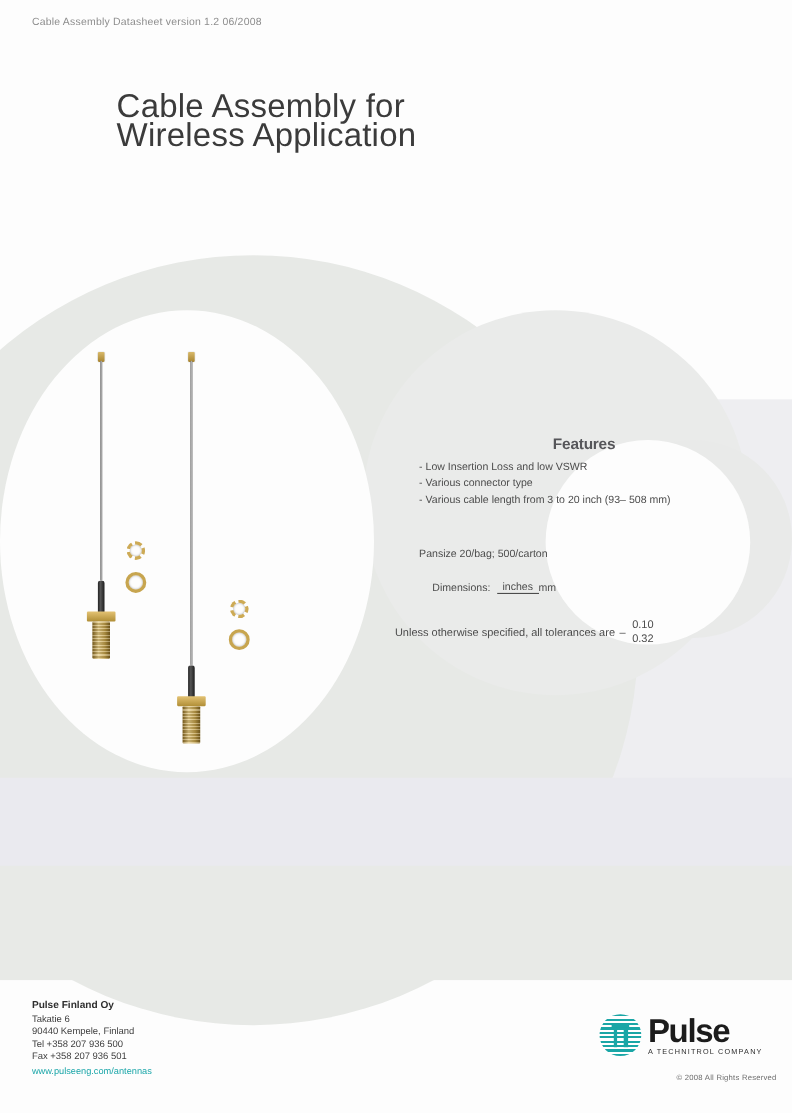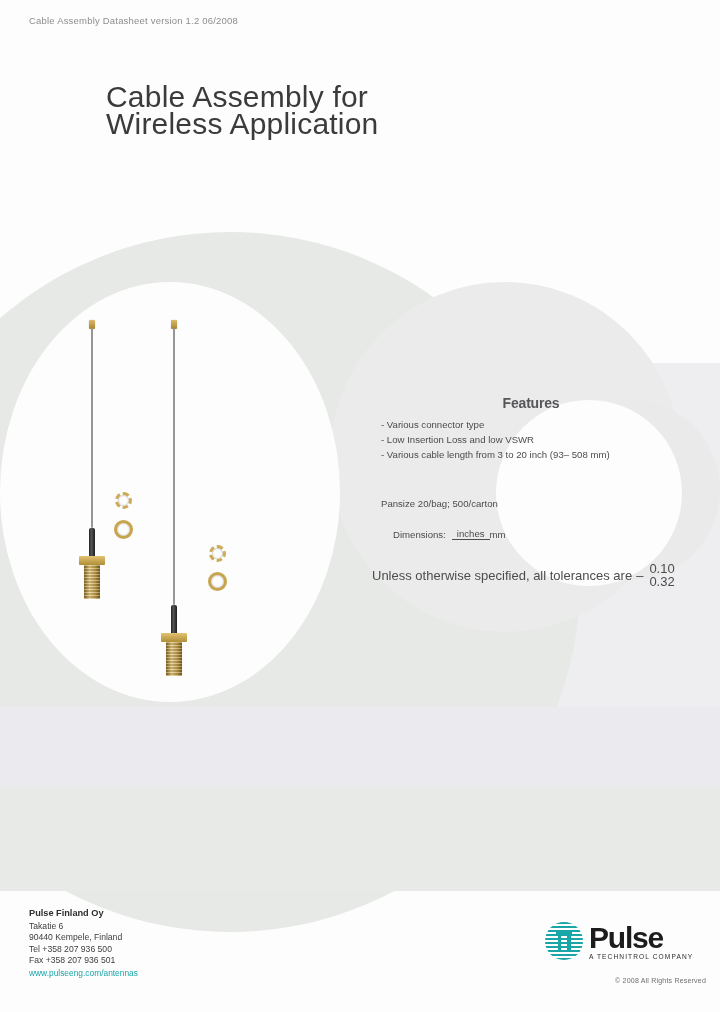--- a/index.html
+++ b/index.html
@@ -227,25 +227,25 @@
     align-items: center;
     line-height: 11px;
   }
   .frac .num {
     border-bottom: 1px solid #4c4c4c;
     padding: 0 5px 0px 5px;
   }
   .frac .den { padding-top: 1px; }
   .tolerance-row {
     position: absolute;
-    left: 372px;
+    left: 359px;
     top: 562px;
     display: flex;
     align-items: center;
-    font-size: 13px;
+    font-size: 10px;
     color: #4c4c4c;
     white-space: nowrap;
   }
   .tol-sign { margin: 0 6px 0 4px; }
   .tol-values {
     display: inline-flex;
     flex-direction: column;
     line-height: 13px;
   }
 
@@ -372,22 +372,22 @@
         <div class="sma-thread" style="left:0; top:0;"></div>
       </div>
     </div>
 
     <div class="ring star" style="left:149px; top:245px; width:11px; height:11px;"></div>
     <div class="ring" style="left:148px; top:272px; width:13px; height:13px;"></div>
   </div>
 
   <div class="features">
     <div class="features-title">Features</div>
+    <div class="feature-line">- Low Insertion Loss and low VSWR</div>
     <div class="feature-line">- Various connector type</div>
-    <div class="feature-line">- Low Insertion Loss and low VSWR</div>
     <div class="feature-line">- Various cable length from 3 to 20 inch (93– 508 mm)</div>
   </div>
 
   <div class="pack-note">Pansize 20/bag; 500/carton</div>
 
   <div class="dimensions-row">
     <span class="dim-label">Dimensions:</span>
     <span class="frac">
       <span class="num">inches</span>
       <span class="den">mm</span>

